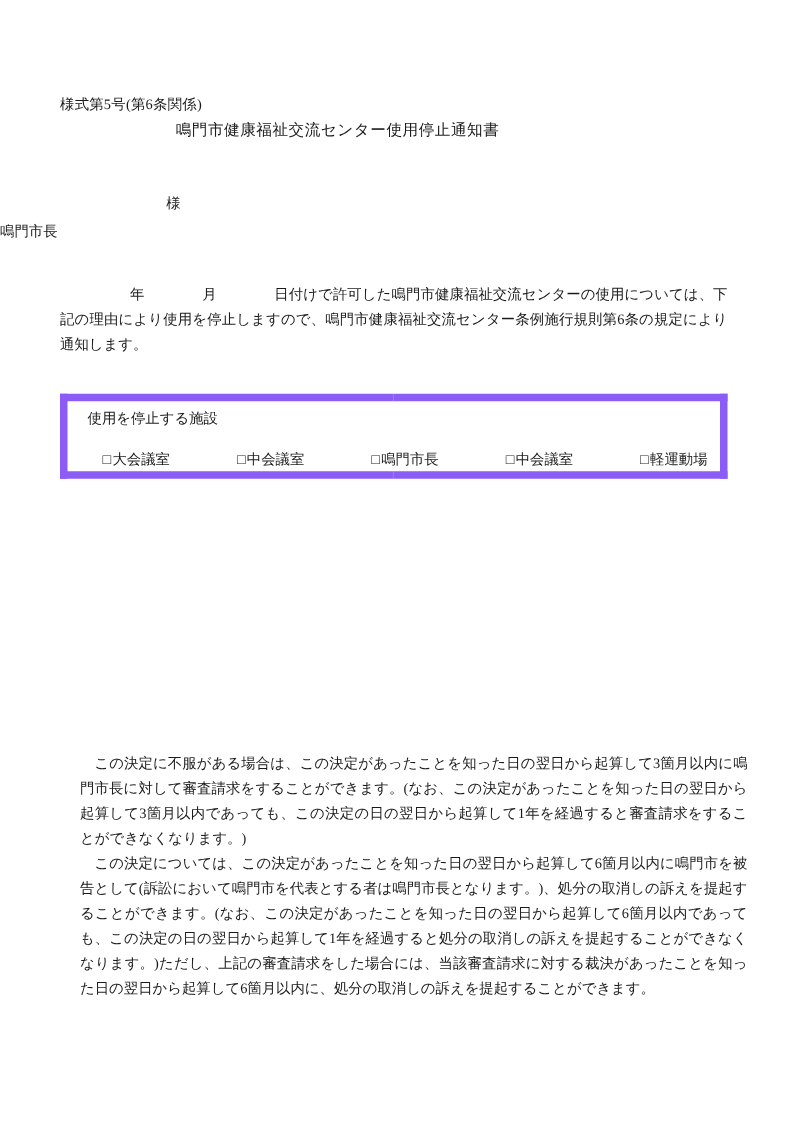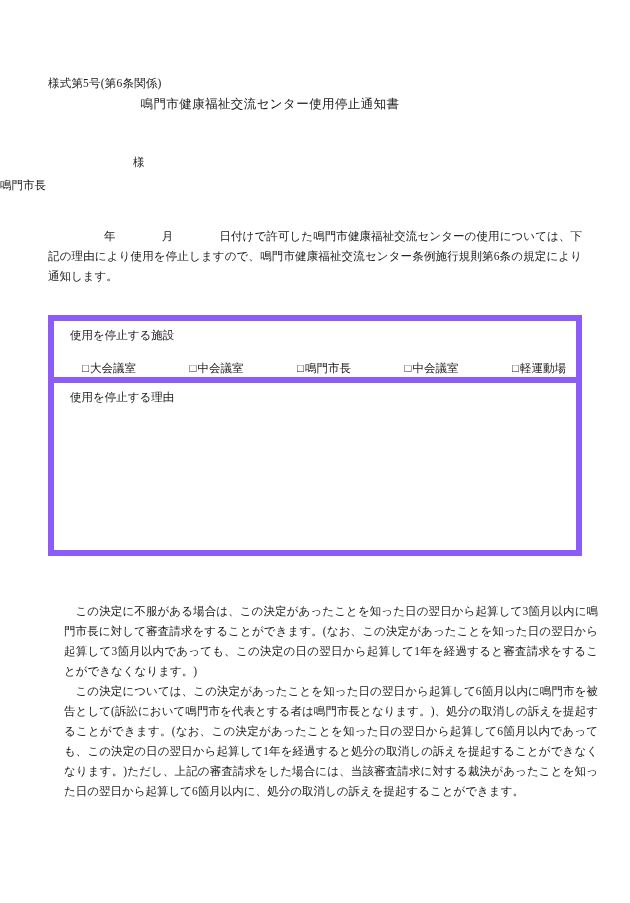--- a/index.html
+++ b/index.html
@@ -213,26 +213,20 @@
               </div>
               <div class="checkbox-item">
                 <span class="cb-glyph">□</span><span>中会議室</span>
               </div>
               <div class="checkbox-item">
                 <span class="cb-glyph">□</span><span>軽運動場</span>
               </div>
             </div>
           </td>
         </tr>
-        <tr>
-          <td class="reason-cell" colspan="2">
-            <div class="cell-label">使用を停止する理由</div>
-            <div class="cell-label"></div>
-          </td>
-        </tr>
       </tbody>
     </table>
   </div>
 
   <div class="notes">
     <p>この決定に不服がある場合は、この決定があったことを知った日の翌日から起算して3箇月以内に鳴門市長に対して審査請求をすることができます。(なお、この決定があったことを知った日の翌日から起算して3箇月以内であっても、この決定の日の翌日から起算して1年を経過すると審査請求をすることができなくなります。)</p>
     <p>この決定については、この決定があったことを知った日の翌日から起算して6箇月以内に鳴門市を被告として(訴訟において鳴門市を代表とする者は鳴門市長となります。)、処分の取消しの訴えを提起することができます。(なお、この決定があったことを知った日の翌日から起算して6箇月以内であっても、この決定の日の翌日から起算して1年を経過すると処分の取消しの訴えを提起することができなくなります。)ただし、上記の審査請求をした場合には、当該審査請求に対する裁決があったことを知った日の翌日から起算して6箇月以内に、処分の取消しの訴えを提起することができます。</p>
   </div>
 
 </div>

